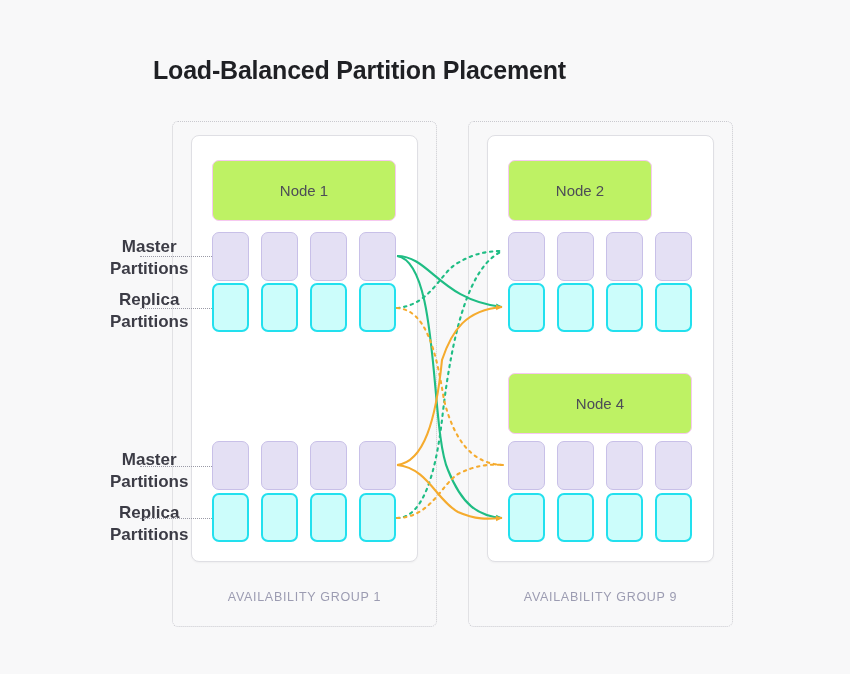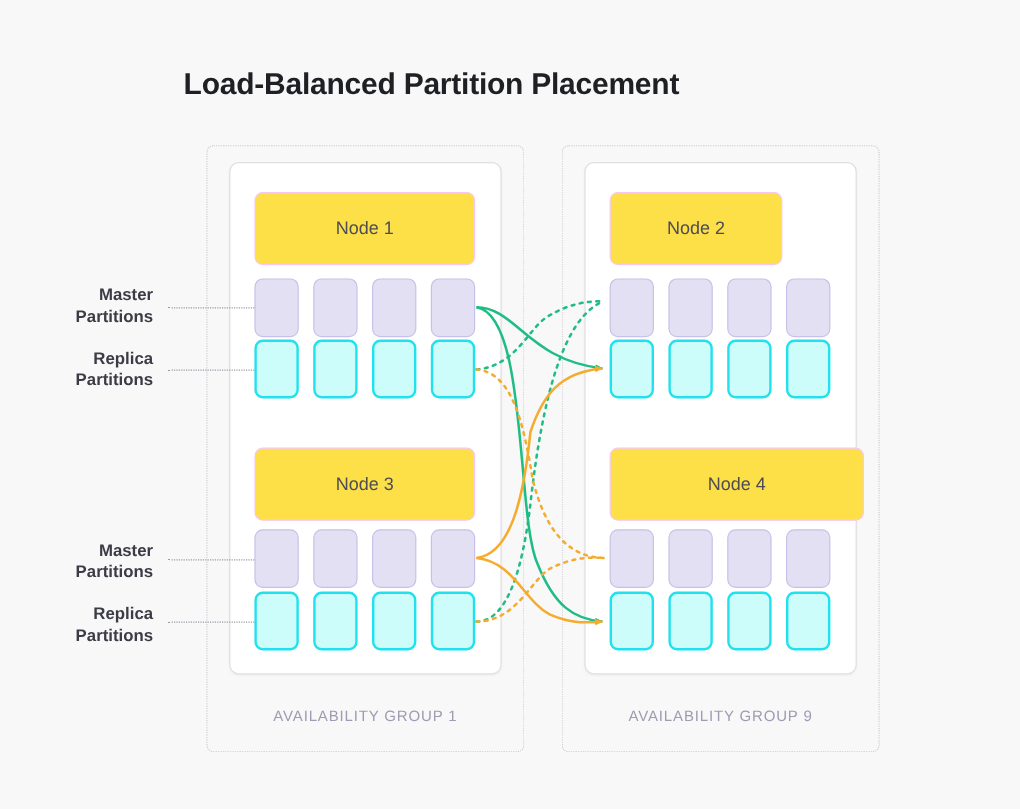--- a/index.html
+++ b/index.html
@@ -65,21 +65,21 @@
     box-sizing: border-box;
     box-shadow: 0 1px 2px rgba(0,0,0,0.04);
   }
   #card1 { left: 191px; top: 135px; width: 227px; height: 427px; }
   #card2 { left: 487px; top: 135px; width: 227px; height: 427px; }
 
   
   .node-box {
     position: absolute;
     height: 61px;
-    background: #fde047;
+    background: #bef264;
     border: 1.5px solid #f6c8f0;
     border-radius: 7px;
     box-sizing: border-box;
     display: flex;
     align-items: center;
     justify-content: center;
     font-size: 15px;
     color: #4d4d57;
   }
 
@@ -100,26 +100,27 @@
     border: 1.5px solid #c8c0e8;
   }
   .pbox.replica {
     background: #ccfdfb;
     border: 2.5px solid #22e0ee;
   }
 
   
   .annot {
     position: absolute;
-    font-size: 14px;
+    font-size: 17px;
     font-weight: bold;
     color: #3c3c46;
     line-height: 1.3;
     white-space: pre-line;
-    text-align: right;
+    text-align: center;
+    margin-left: 47px;
   }
   .leader {
     position: absolute;
     height: 0;
     border-top: 1.5px dotted #9a9aa6;
   }
 
   
   #wires {
     position: absolute;
@@ -151,23 +152,20 @@
     <div class="pbox master"></div>
     <div class="pbox master"></div>
   </div>
   <div class="prow" style="left:212px; top:283px;">
     <div class="pbox replica"></div>
     <div class="pbox replica"></div>
     <div class="pbox replica"></div>
     <div class="pbox replica"></div>
   </div>
 
-  <div class="node-box" style="left:212px; top:373px; width:184px;">
-    <span>Node 3</span>
-  </div>
   <div class="prow" style="left:212px; top:441px;">
     <div class="pbox master"></div>
     <div class="pbox master"></div>
     <div class="pbox master"></div>
     <div class="pbox master"></div>
   </div>
   <div class="prow" style="left:212px; top:493px;">
     <div class="pbox replica"></div>
     <div class="pbox replica"></div>
     <div class="pbox replica"></div>
@@ -189,21 +187,21 @@
     <div class="pbox master"></div>
     <div class="pbox master"></div>
   </div>
   <div class="prow" style="left:508px; top:283px;">
     <div class="pbox replica"></div>
     <div class="pbox replica"></div>
     <div class="pbox replica"></div>
     <div class="pbox replica"></div>
   </div>
 
-  <div class="node-box" style="left:508px; top:373px; width:212px;">
+  <div class="node-box" style="left:508px; top:373px; width:184px;">
     <span>Node 4</span>
   </div>
   <div class="prow" style="left:508px; top:441px;">
     <div class="pbox master"></div>
     <div class="pbox master"></div>
     <div class="pbox master"></div>
     <div class="pbox master"></div>
   </div>
   <div class="prow" style="left:508px; top:493px;">
     <div class="pbox replica"></div>

